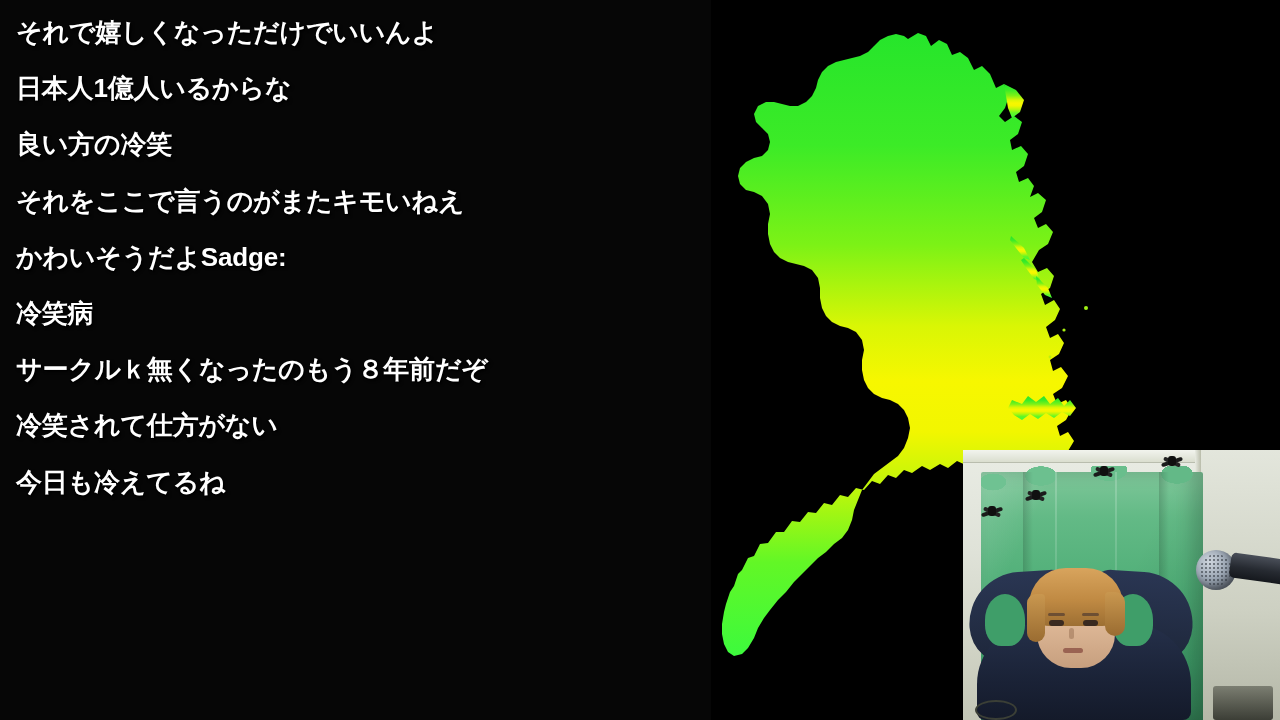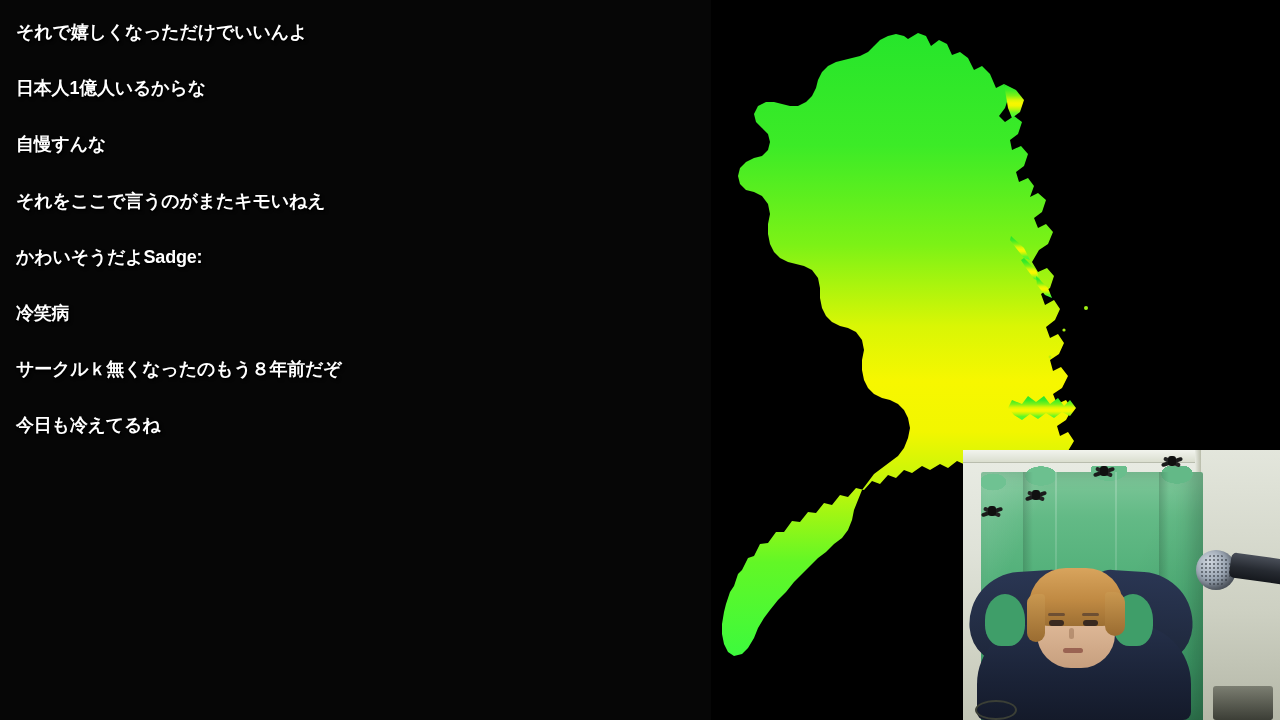--- a/index.html
+++ b/index.html
@@ -24,21 +24,21 @@
   #chat-list {
     position:absolute; left:16px; top:0;
     width:690px;
     padding-top:4px;
   }
   .chat-message {
     display:block;
     height:56.2px;
     line-height:56.2px;
     color:#ffffff;
-    font-size:18px;
+    font-size:26px;
     font-weight:600;
     white-space:nowrap;
     letter-spacing:-0.2px;
     text-shadow:
        1px 1px 0 rgba(0,0,0,0.95),
       -1px 1px 0 rgba(0,0,0,0.75),
        2px 2px 3px rgba(0,0,0,0.9);
     -webkit-font-smoothing:antialiased;
   }
 
@@ -228,25 +228,26 @@
 </style>
 </head>
 <body>
 
 <div id="stage">
 
   <div id="chat-panel">
     <div id="chat-list">
       <span class="chat-message">それで嬉しくなっただけでいいんよ</span>
       <span class="chat-message">日本人1億人いるからな</span>
-      <span class="chat-message">自慢すんな</span>
+      <span class="chat-message">良い方の冷笑</span>
       <span class="chat-message">それをここで言うのがまたキモいねえ</span>
       <span class="chat-message">かわいそうだよSadge:</span>
       <span class="chat-message">冷笑病</span>
       <span class="chat-message">サークルｋ無くなったのもう８年前だぞ</span>
+      <span class="chat-message">冷笑されて仕方がない</span>
       <span class="chat-message">今日も冷えてるね</span>
     </div>
   </div>
 
   <div id="panel-divider"></div>
 
   <div id="video-area">
     <div id="map-wrap">
       <svg id="map-svg" viewBox="0 0 568 720" preserveAspectRatio="none">
         <defs>

